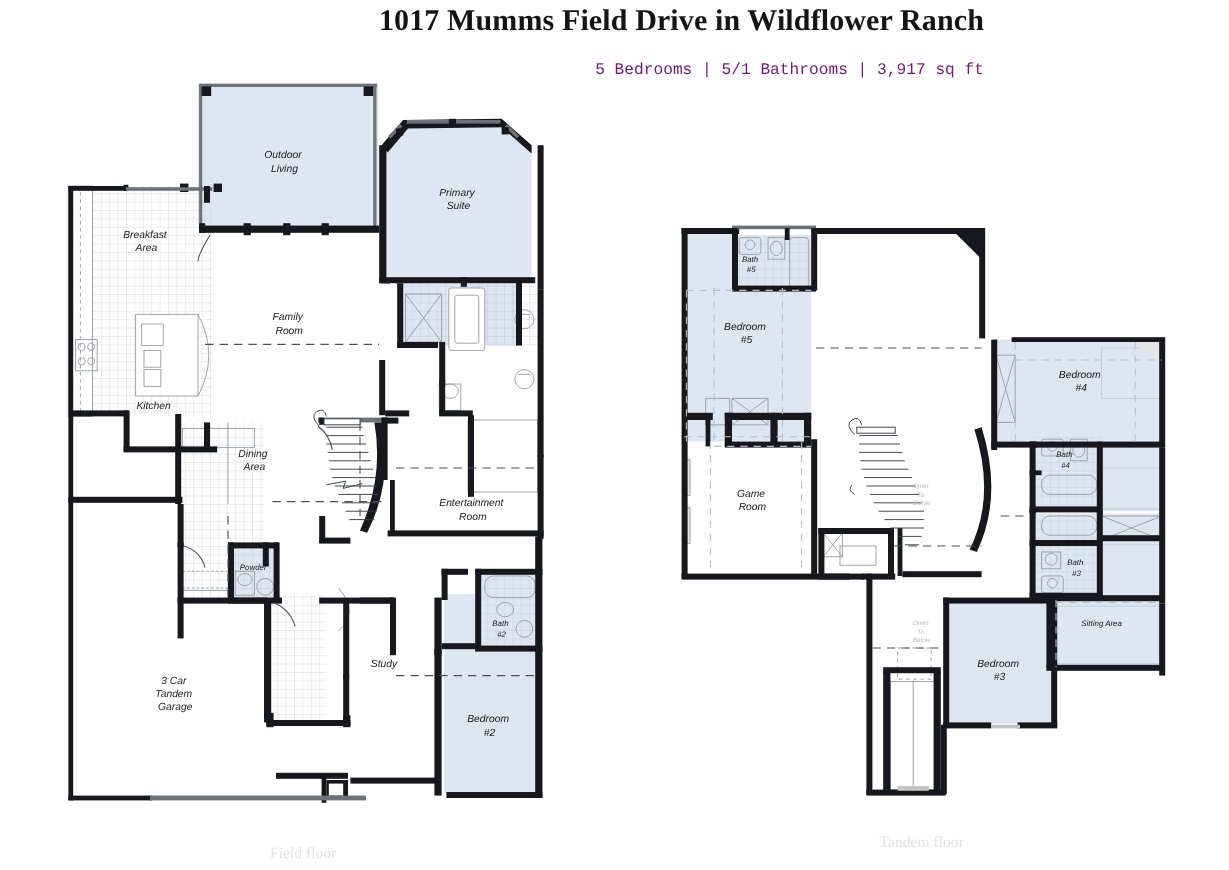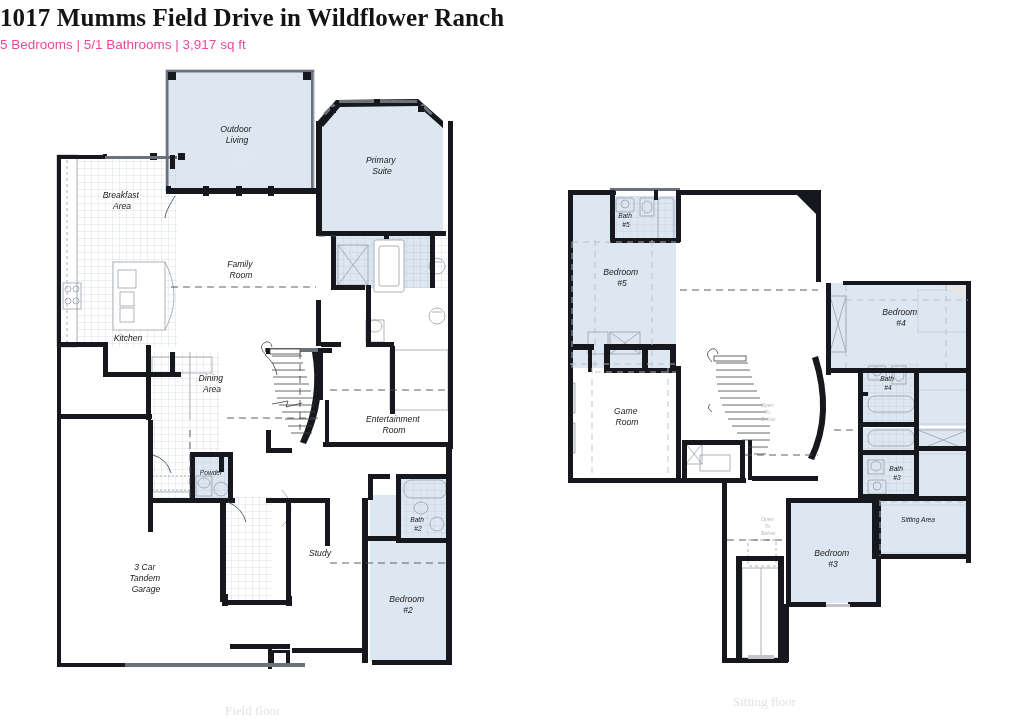--- a/index.html
+++ b/index.html
@@ -1,23 +1,23 @@
 <!DOCTYPE html>
 <html><head>
 <meta charset="utf-8">
 <style>
   html,body{margin:0;padding:0;background:#ffffff;}
   body{width:1024px;height:725px;position:relative;overflow:hidden;
        font-family:"Liberation Sans",sans-serif;}
 
   
-  #header{position:absolute;left:0;top:0;width:820px;text-align:left;}
+  #header{position:absolute;left:0;top:0;width:820px;text-align:right;}
   #title{font-family:"Liberation Serif",serif;font-weight:700;font-size:25px;
          color:#141414;letter-spacing:.1px;margin-top:4px;}
-  #subtitle{font-family:Liberation Sans, sans-serif;font-size:13.5px;color:#ec4899;margin-top:5px;}
+  #subtitle{font-family:Liberation Mono, monospace;font-size:13.5px;color:#701a75;margin-top:20px;}
 
   
   .plan{position:absolute;font-style:italic;}
   .plan svg{display:block;}
 
   .floorcap{position:absolute;font-family:"Liberation Serif",serif;font-size:13px;
             color:#e2e2e2;white-space:nowrap;}
 
   
   .rml{font-family:"Liberation Sans",sans-serif;font-size:8.6px;fill:#1b1b1b;
@@ -535,13 +535,13 @@
       <tspan x="768" y="534">Below</tspan>
     </text>
     <text class="rml">
       <tspan x="833" y="554">Bedroom</tspan>
       <tspan x="833" y="565">#3</tspan>
     </text>
   </g>
 </svg>
 </div>
 
-<div class="floorcap" style="left:733px;top:694px;">Sitting floor</div>
+<div class="floorcap" style="left:733px;top:694px;">Tandem floor</div>
 
 </body></html>

